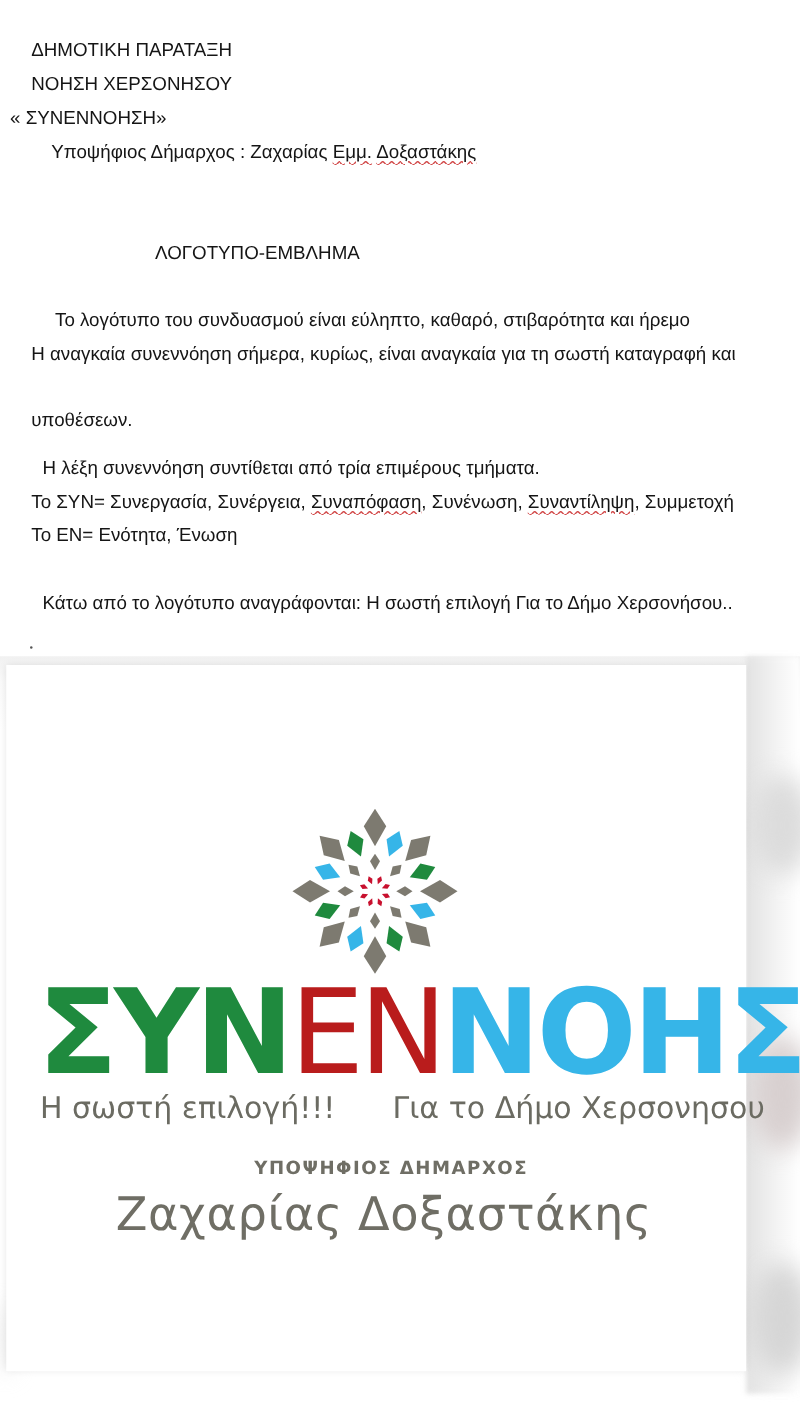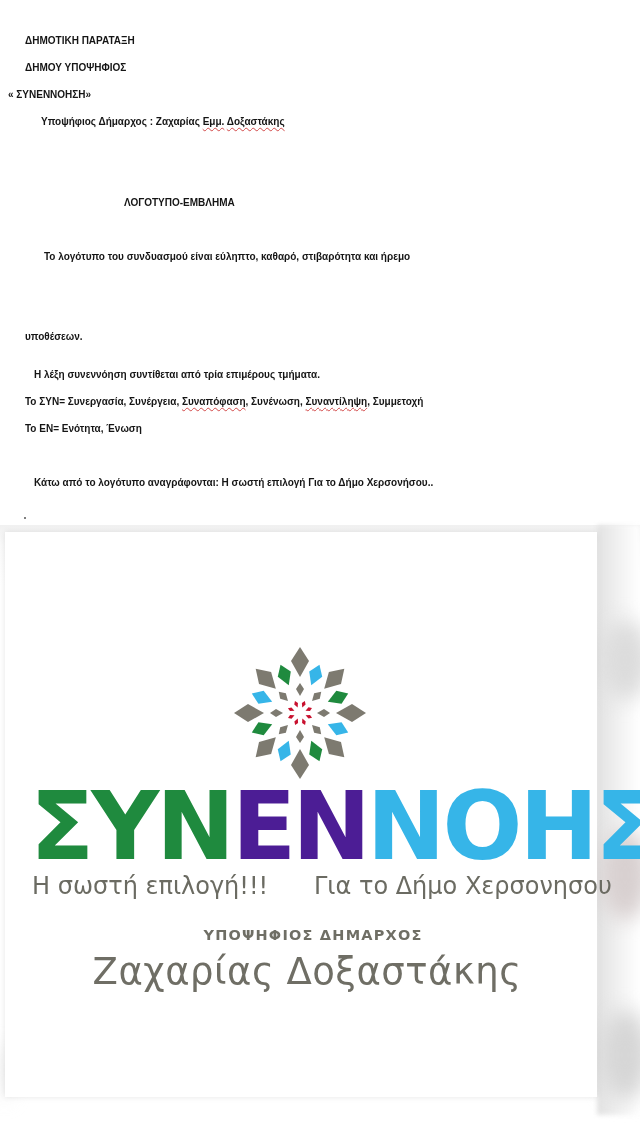--- a/index.html
+++ b/index.html
@@ -3,21 +3,21 @@
 <meta charset="utf-8">
 <style>
   html, body { margin: 0; padding: 0; }
   body {
     width: 640px; height: 1138px; overflow: hidden; position: relative;
     background: #ffffff;
     font-family: "Liberation Sans", "DejaVu Sans", sans-serif;
     color: #111111;
   }
   .doc { position: absolute; left: 0; top: 0; width: 640px; height: 525px; background: #fff; }
-  .line { position: absolute; font-size: 10px; line-height: 17px; white-space: nowrap; color: #151515; font-weight: bold; }
+  .line { position: absolute; font-size: 15px; line-height: 17px; white-space: nowrap; color: #151515; }
   .spell { text-decoration: underline wavy #d24a4a; text-decoration-thickness: 1px; text-underline-offset: 2px; }
   .dot { position: absolute; left: 24px; top: 517px; width: 2px; height: 2px; background: #555; border-radius: 1px; }
 
   
   .shadow-bg {
     position: absolute; left: 0; top: 525px; width: 640px; height: 613px;
     background: linear-gradient(180deg, #f1f1f1 0px, #fafafa 20px, #ffffff 60px);
   }
   .shadow-right {
     position: absolute; left: 597px; top: 525px; width: 43px; height: 590px;
@@ -30,41 +30,42 @@
     background: #ffffff;
     box-shadow: 0 0 6px rgba(0,0,0,0.10);
   }
   .emblem { position: absolute; left: 232px; top: 646px; width: 136px; height: 134px; }
   .title {
     position: absolute; left: 30px; top: 782px; width: 560px; height: 90px;
     font-family: "DejaVu Sans", sans-serif; font-size: 94px; line-height: 90px;
     letter-spacing: -3px; white-space: nowrap;
   }
   .title .syn { color: #1f8a3e; font-weight: bold; }
-  .title .en { color: #4c1d95; font-weight: bold; letter-spacing: -4px; text-align: right; }
+  .title .en { color: #b91c1c; font-weight: normal; letter-spacing: -4px; text-align: right; }
   .title .noisi { color: #36b5e8; font-weight: bold; }
   .tag { position: absolute; top: 872px; font-size: 24px; color: #6b6b62; white-space: nowrap; font-family: "DejaVu Sans", sans-serif; }
   .tag-left { left: 32px; }
   .tag-right { left: 314px; }
   .cand { position: absolute; left: 0; width: 640px; text-align: center; color: #6f6e65; white-space: nowrap; font-family: "DejaVu Sans", sans-serif; }
   .cand-label { top: 927px; font-size: 14.5px; letter-spacing: 1.2px; font-weight: bold; left: -7px; }
   .cand-name { top: 950px; font-size: 37px; letter-spacing: 0.5px; left: -13px; }
 </style>
 </head>
 <body>
 
 <div class="doc">
   <div class="line" style="left:25px; top:32px;">ΔΗΜΟΤΙΚΗ ΠΑΡΑΤΑΞΗ</div>
-  <div class="line" style="left:25px; top:59px;">ΔΗΜΟΥ ΥΠΟΨΗΦΙΟΣ</div>
+  <div class="line" style="left:25px; top:59px;">ΝΟΗΣΗ ΧΕΡΣΟΝΗΣΟΥ</div>
   <div class="line" style="left:8px; top:86px;">« ΣΥΝΕΝΝΟΗΣΗ»</div>
   <div class="line" style="left:25px; top:113px;margin-left:16px;"><span>Υποψήφιος Δήμαρχος : Ζαχαρίας </span><span class="spell">Εμμ.</span><span> </span><span class="spell">Δοξαστάκης</span></div>
 
   <div class="line" style="left:124px; top:194px;">ΛΟΓΟΤΥΠΟ-ΕΜΒΛΗΜΑ</div>
 
   <div class="line" style="left:44px; top:248px;">Το λογότυπο του συνδυασμού είναι εύληπτο, καθαρό, στιβαρότητα και ήρεμο</div>
+  <div class="line" style="left:25px; top:275px;">Η αναγκαία συνεννόηση σήμερα, κυρίως, είναι αναγκαία για τη σωστή καταγραφή και</div>
   <div class="line" style="left:25px; top:328px;">υποθέσεων.</div>
   <div class="line" style="left:34px; top:366px;">Η λέξη συνεννόηση συντίθεται από τρία επιμέρους τμήματα.</div>
   <div class="line" style="left:25px; top:393px;text-align:center;"><span>Το ΣΥΝ= Συνεργασία, Συνέργεια, </span><span class="spell">Συναπόφαση</span><span>, Συνένωση, </span><span class="spell">Συναντίληψη</span><span>, Συμμετοχή</span></div>
   <div class="line" style="left:25px; top:420px;">Το ΕΝ= Ενότητα, Ένωση</div>
   <div class="line" style="left:34px; top:474px;">Κάτω από το λογότυπο αναγράφονται: Η σωστή επιλογή  Για το Δήμο Χερσονήσου..</div>
   <div class="dot"></div>
 </div>
 
 <div class="shadow-bg"></div>
 <div class="shadow-right"></div>

